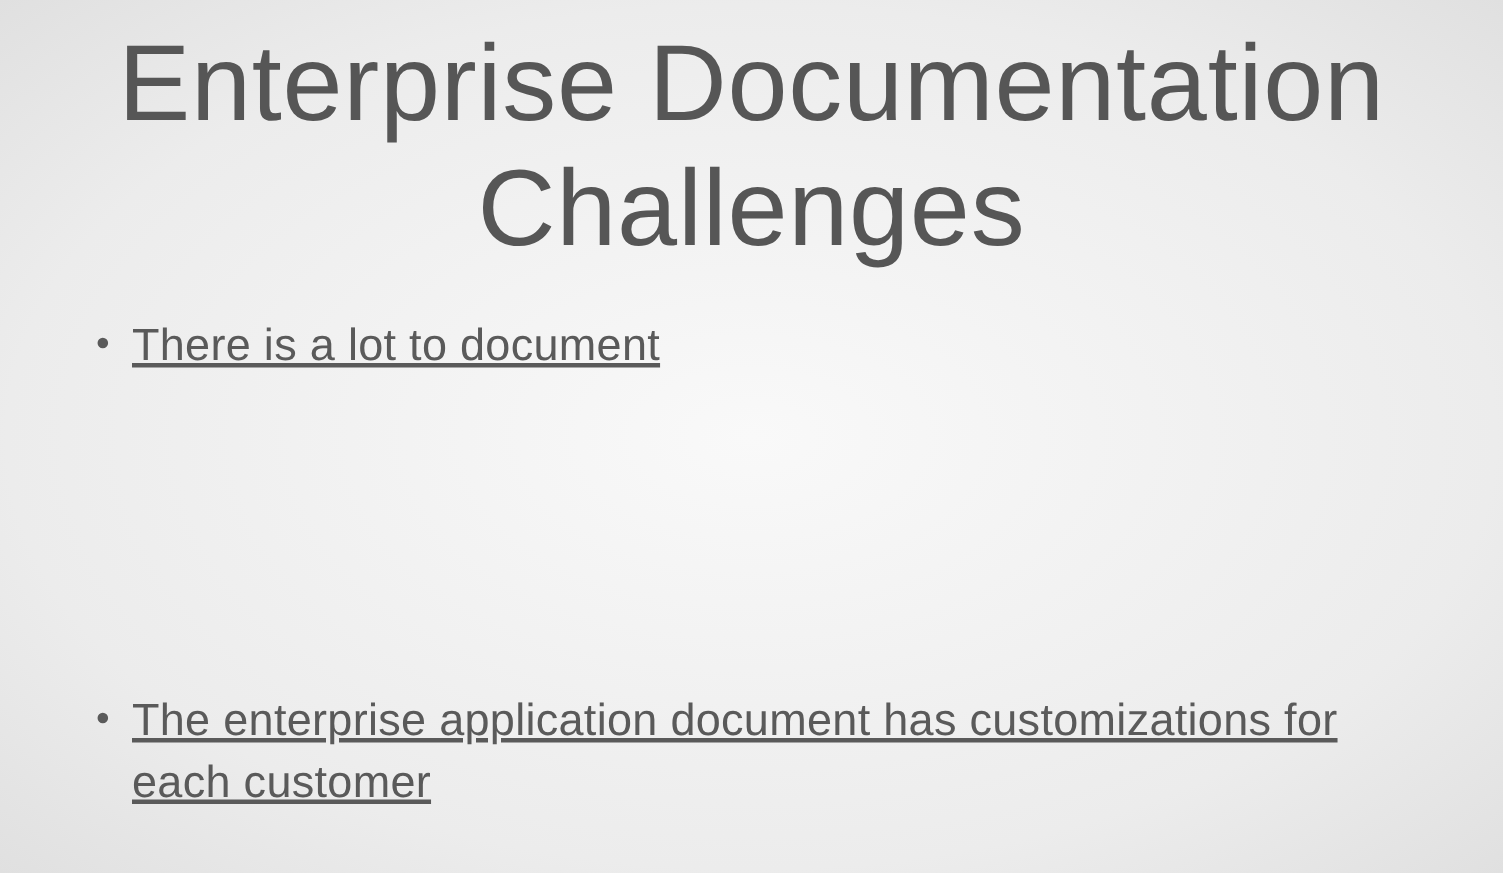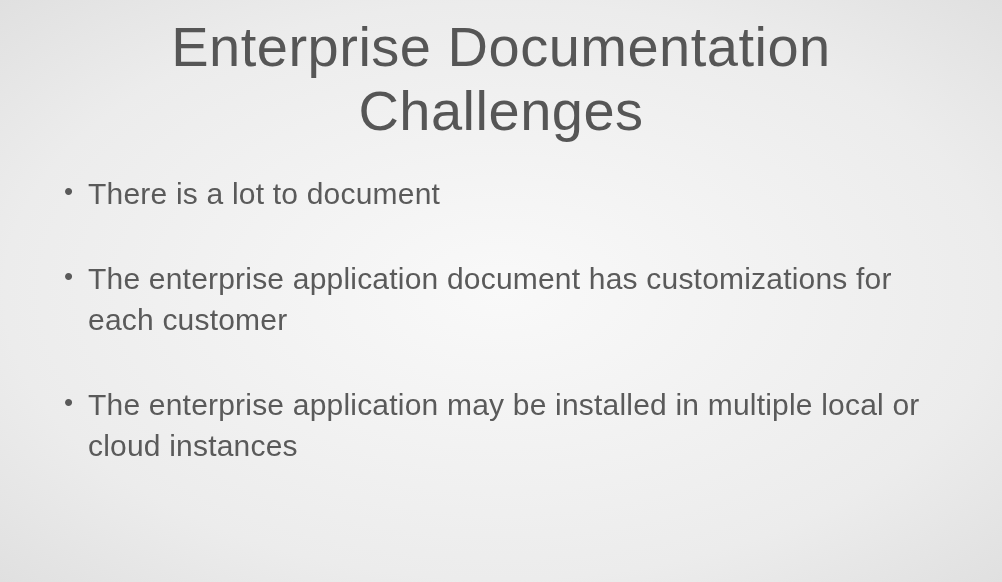--- a/index.html
+++ b/index.html
@@ -17,36 +17,37 @@
       position: relative;
     }
     .slide {
       width: 100%;
       height: 100%;
       padding: 15px 60px 40px 60px;
       display: flex;
       flex-direction: column;
     }
     .title {
-      font-size: 56px;
+      font-size: 72px;
       font-weight: 300;
       text-align: center;
       line-height: 1.15;
       color: #565656;
       margin-bottom: 30px;
       letter-spacing: 0.5px;
     }
     .bullets {
       list-style: none;
       padding: 0;
       flex: 1;
       display: flex;
       flex-direction: column;
-      justify-content: flex-start;
-      gap: 45px;
+      justify-content: space-between;
+      gap: 58px;
+      text-decoration: underline;
     }
     .bullets li {
       font-size: 30px;
       font-weight: 300;
       color: #5a5a5a;
       line-height: 1.35;
       position: relative;
       padding-left: 28px;
       letter-spacing: 0.2px;
     }
@@ -60,15 +61,14 @@
     }
   </style>
 </head>
 <body>
 
 <div class="slide">
   <h1 class="title">Enterprise Documentation Challenges</h1>
   <ul class="bullets">
     <li>There is a lot to document</li>
     <li>The enterprise application document has customizations for each customer</li>
-    <li>The enterprise application may be installed in multiple local or cloud instances</li>
   </ul>
 </div>
 
 </body></html>

